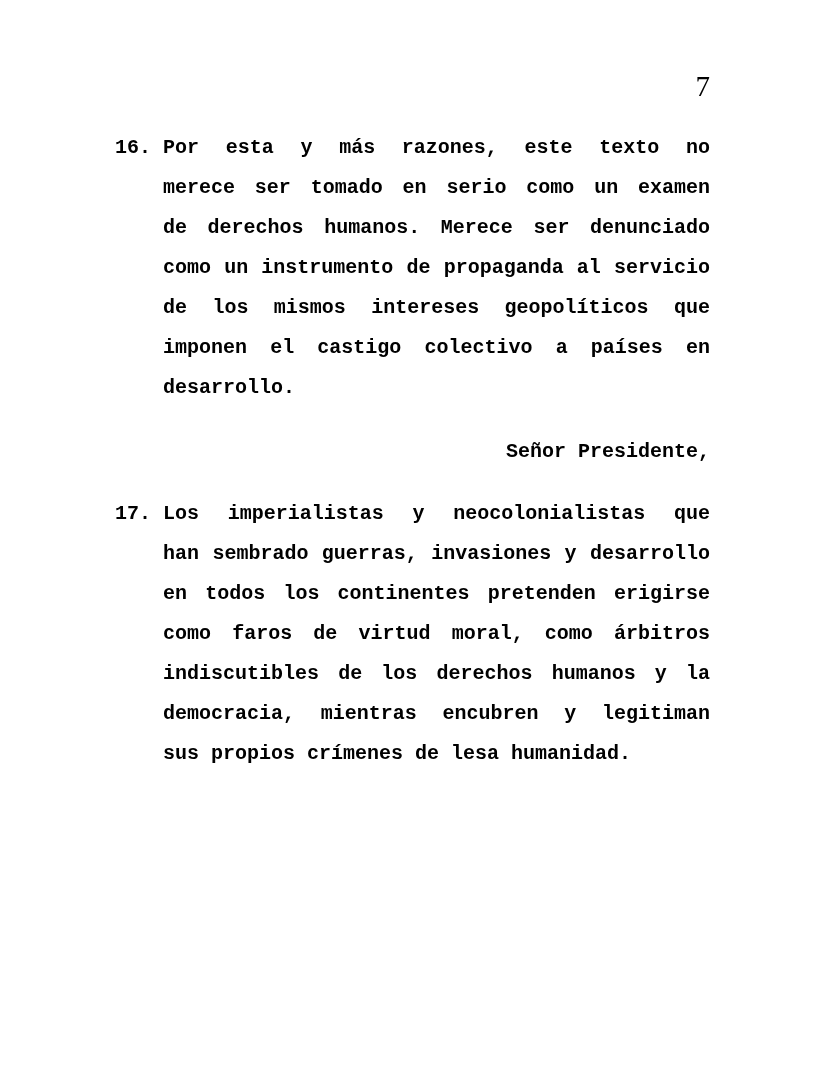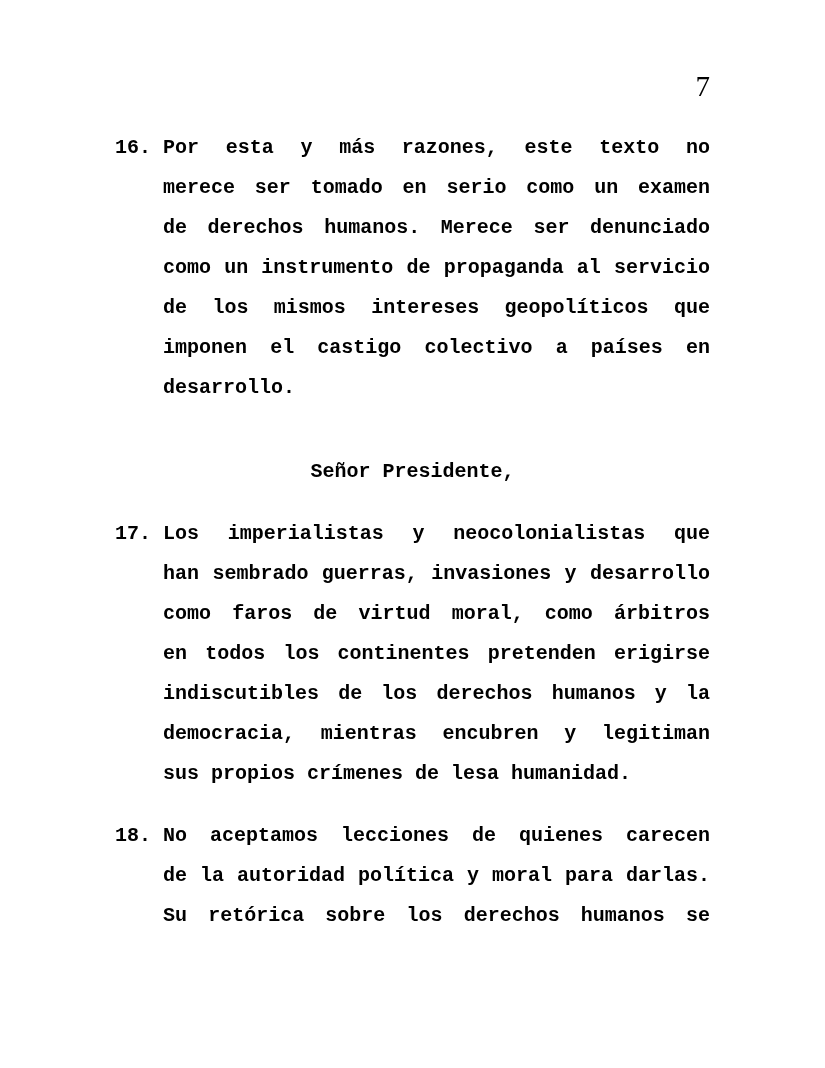--- a/index.html
+++ b/index.html
@@ -52,23 +52,23 @@
   }
   .line.just {
     text-align: justify;
     text-align-last: justify;
   }
   .line.nojust {
     text-align: left;
     white-space: nowrap;
   }
   .salutation {
-    margin-top: 44px;
+    margin-top: 24px;
     line-height: 40px;
-    text-align: center;
+    text-align: right;
   }
 </style>
 </head>
 <body>
 
 <div class="page">
 
   <div class="page-number">7</div>
 
   <div class="para first">
@@ -84,30 +84,22 @@
     </div>
   </div>
 
   <div class="salutation">Señor Presidente,</div>
 
   <div class="para">
     <div class="para-num">17.</div>
     <div class="para-body">
       <div class="line just">Los imperialistas y neocolonialistas que</div>
       <div class="line just">han sembrado guerras, invasiones y desarrollo</div>
+      <div class="line just">en todos los continentes pretenden erigirse</div>
       <div class="line just">como faros de virtud moral, como árbitros</div>
-      <div class="line just">en todos los continentes pretenden erigirse</div>
       <div class="line just">indiscutibles de los derechos humanos y la</div>
       <div class="line just">democracia, mientras encubren y legitiman</div>
       <div class="line nojust">sus propios crímenes de lesa humanidad.</div>
     </div>
   </div>
 
-  <div class="para">
-    <div class="para-num">18.</div>
-    <div class="para-body">
-      <div class="line just">No aceptamos lecciones de quienes carecen</div>
-      <div class="line just">de la autoridad política y moral para darlas.</div>
-      <div class="line just">Su retórica sobre los derechos humanos se</div>
-    </div>
-  </div>
 
 </div>
 
 </body></html>

